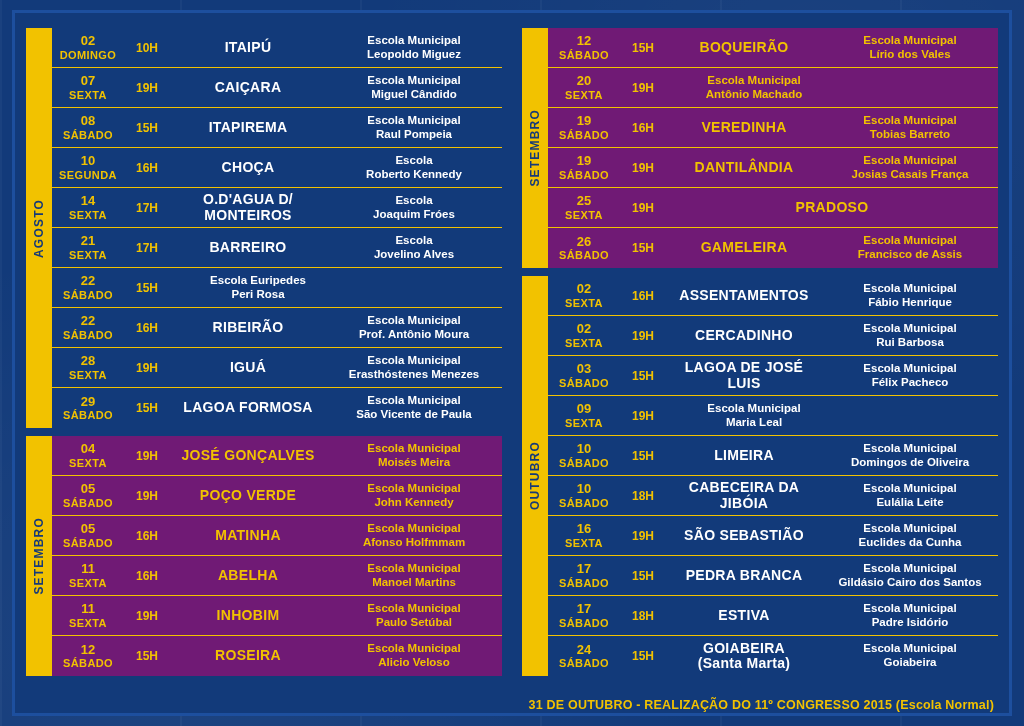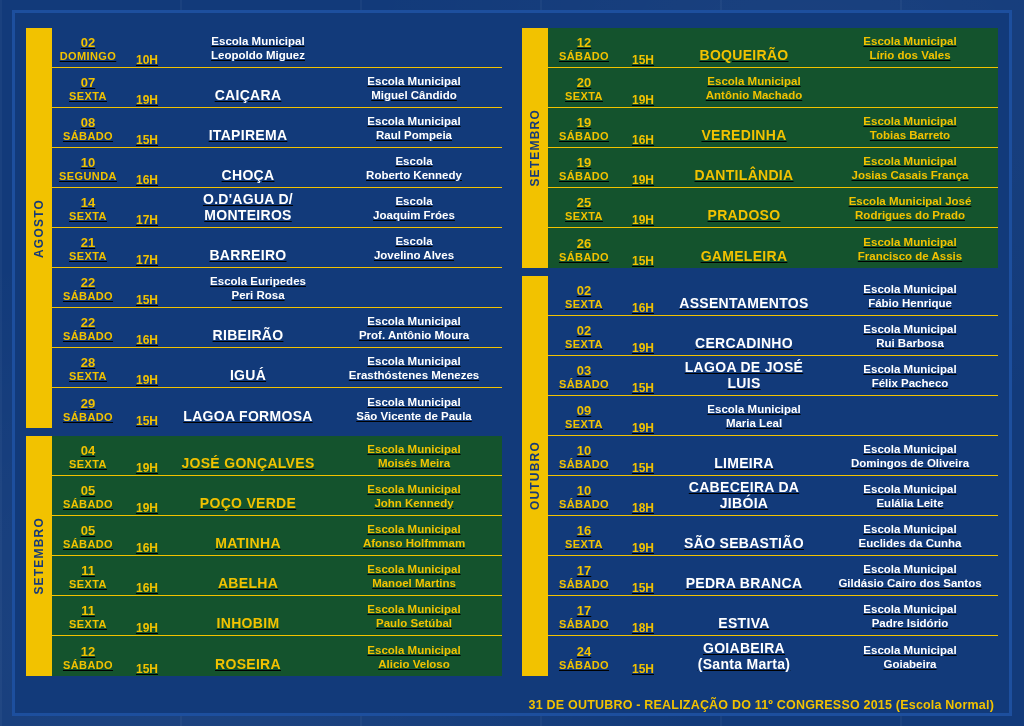--- a/index.html
+++ b/index.html
@@ -67,27 +67,26 @@
     white-space: nowrap;
   }
   .rows {
     flex: 1 1 auto;
     min-width: 0;
     display: flex;
     flex-direction: column;
   }
   .row {
     display: flex;
-    align-items: flex-end;
+    align-items: center;
     min-height: 40px;
     border-bottom: 1px solid #f2c200;
-    text-decoration: underline;
   }
   .row:last-child { border-bottom: none; }
-  .rows.highlight .row { background: #14532d; }
+  .rows.highlight .row { background: #701a75; }
   .c-date {
     width: 72px;
     flex: none;
     text-align: center;
     padding: 5px 2px;
     display: flex;
     flex-direction: column;
     justify-content: center;
     line-height: 1.1;
   }
@@ -163,20 +162,21 @@
         <div class="month-tab">
           <span>AGOSTO</span>
         </div>
         <div class="rows school-white place-white">
           <div class="row">
             <div class="c-date">
               <div class="day">02</div>
               <div class="wd">DOMINGO</div>
             </div>
             <div class="c-time">10H</div>
+            <div class="c-place">ITAIPÚ</div>
             <div class="c-school">Escola Municipal<br>Leopoldo Miguez</div>
           </div>
           <div class="row">
             <div class="c-date">
               <div class="day">07</div>
               <div class="wd">SEXTA</div>
             </div>
             <div class="c-time">19H</div>
             <div class="c-place">CAIÇARA</div>
             <div class="c-school">Escola Municipal<br>Miguel Cândido</div>
@@ -357,21 +357,20 @@
             <div class="c-place">DANTILÂNDIA</div>
             <div class="c-school">Escola Municipal<br>Josias Casais França</div>
           </div>
           <div class="row">
             <div class="c-date">
               <div class="day">25</div>
               <div class="wd">SEXTA</div>
             </div>
             <div class="c-time">19H</div>
             <div class="c-place">PRADOSO</div>
-            <div class="c-school">Escola Municipal José<br>Rodrigues do Prado</div>
           </div>
           <div class="row">
             <div class="c-date">
               <div class="day">26</div>
               <div class="wd">SÁBADO</div>
             </div>
             <div class="c-time">15H</div>
             <div class="c-place">GAMELEIRA</div>
             <div class="c-school">Escola Municipal<br>Francisco de Assis</div>
           </div>

